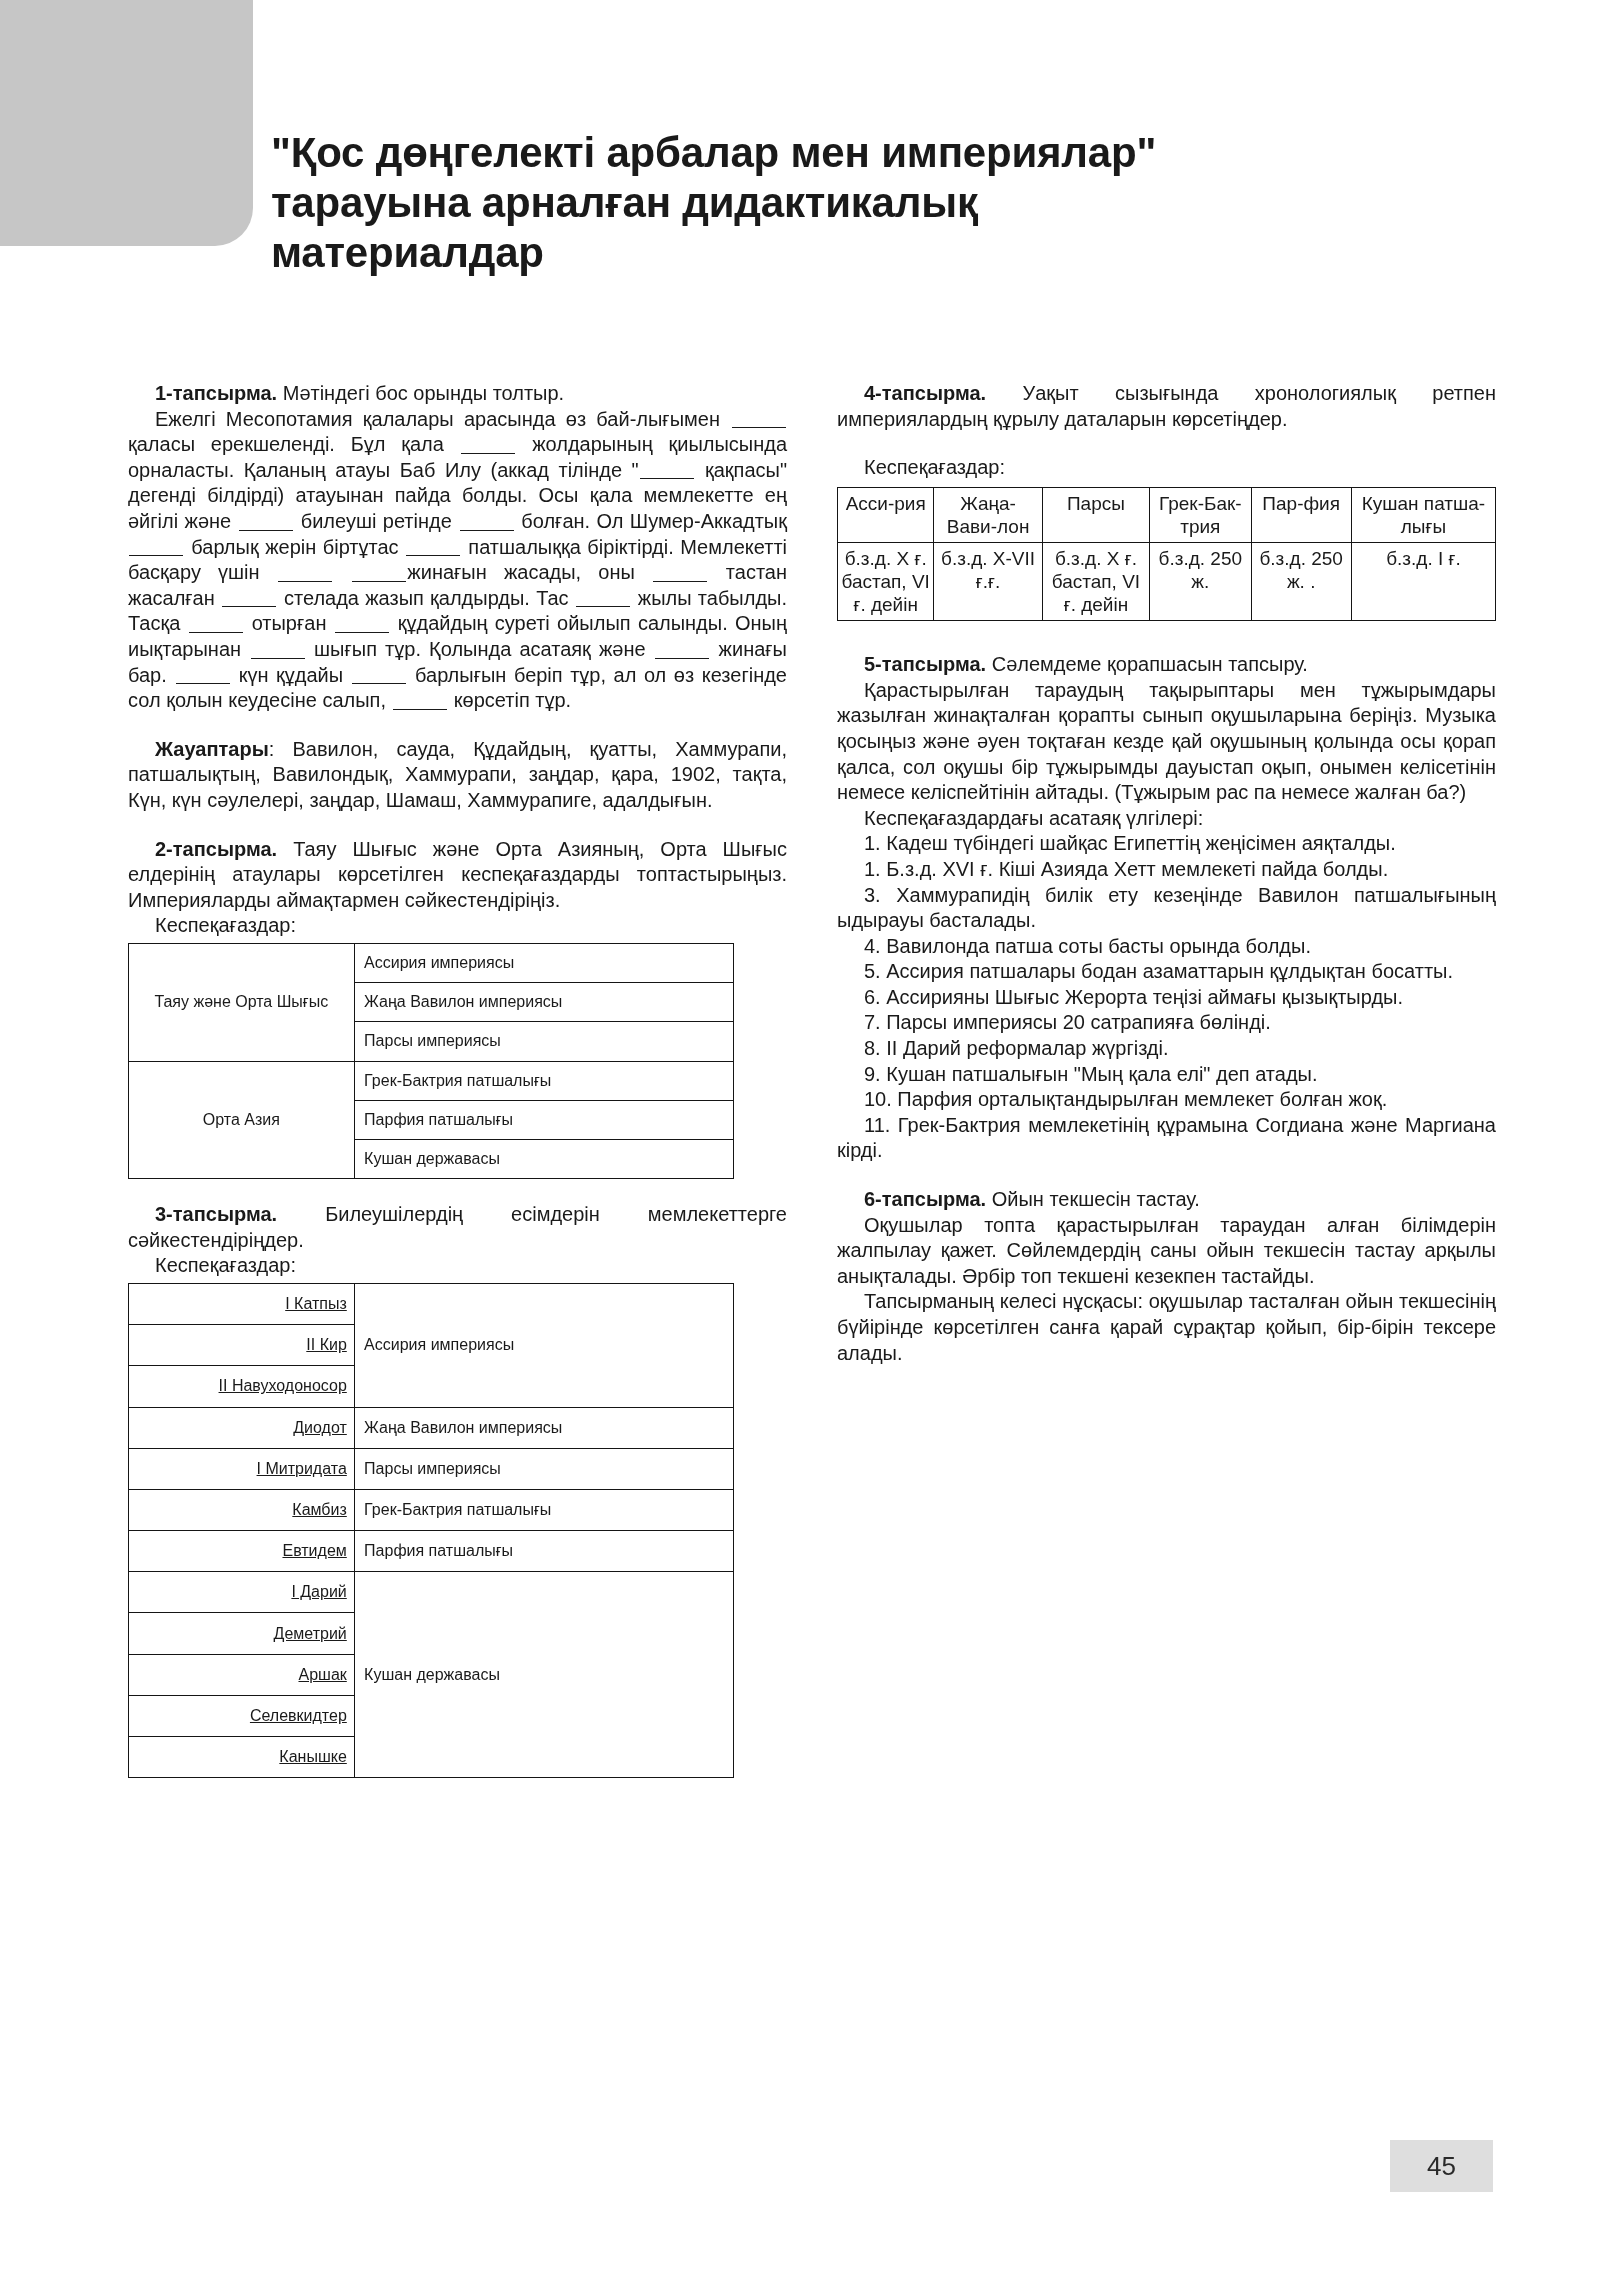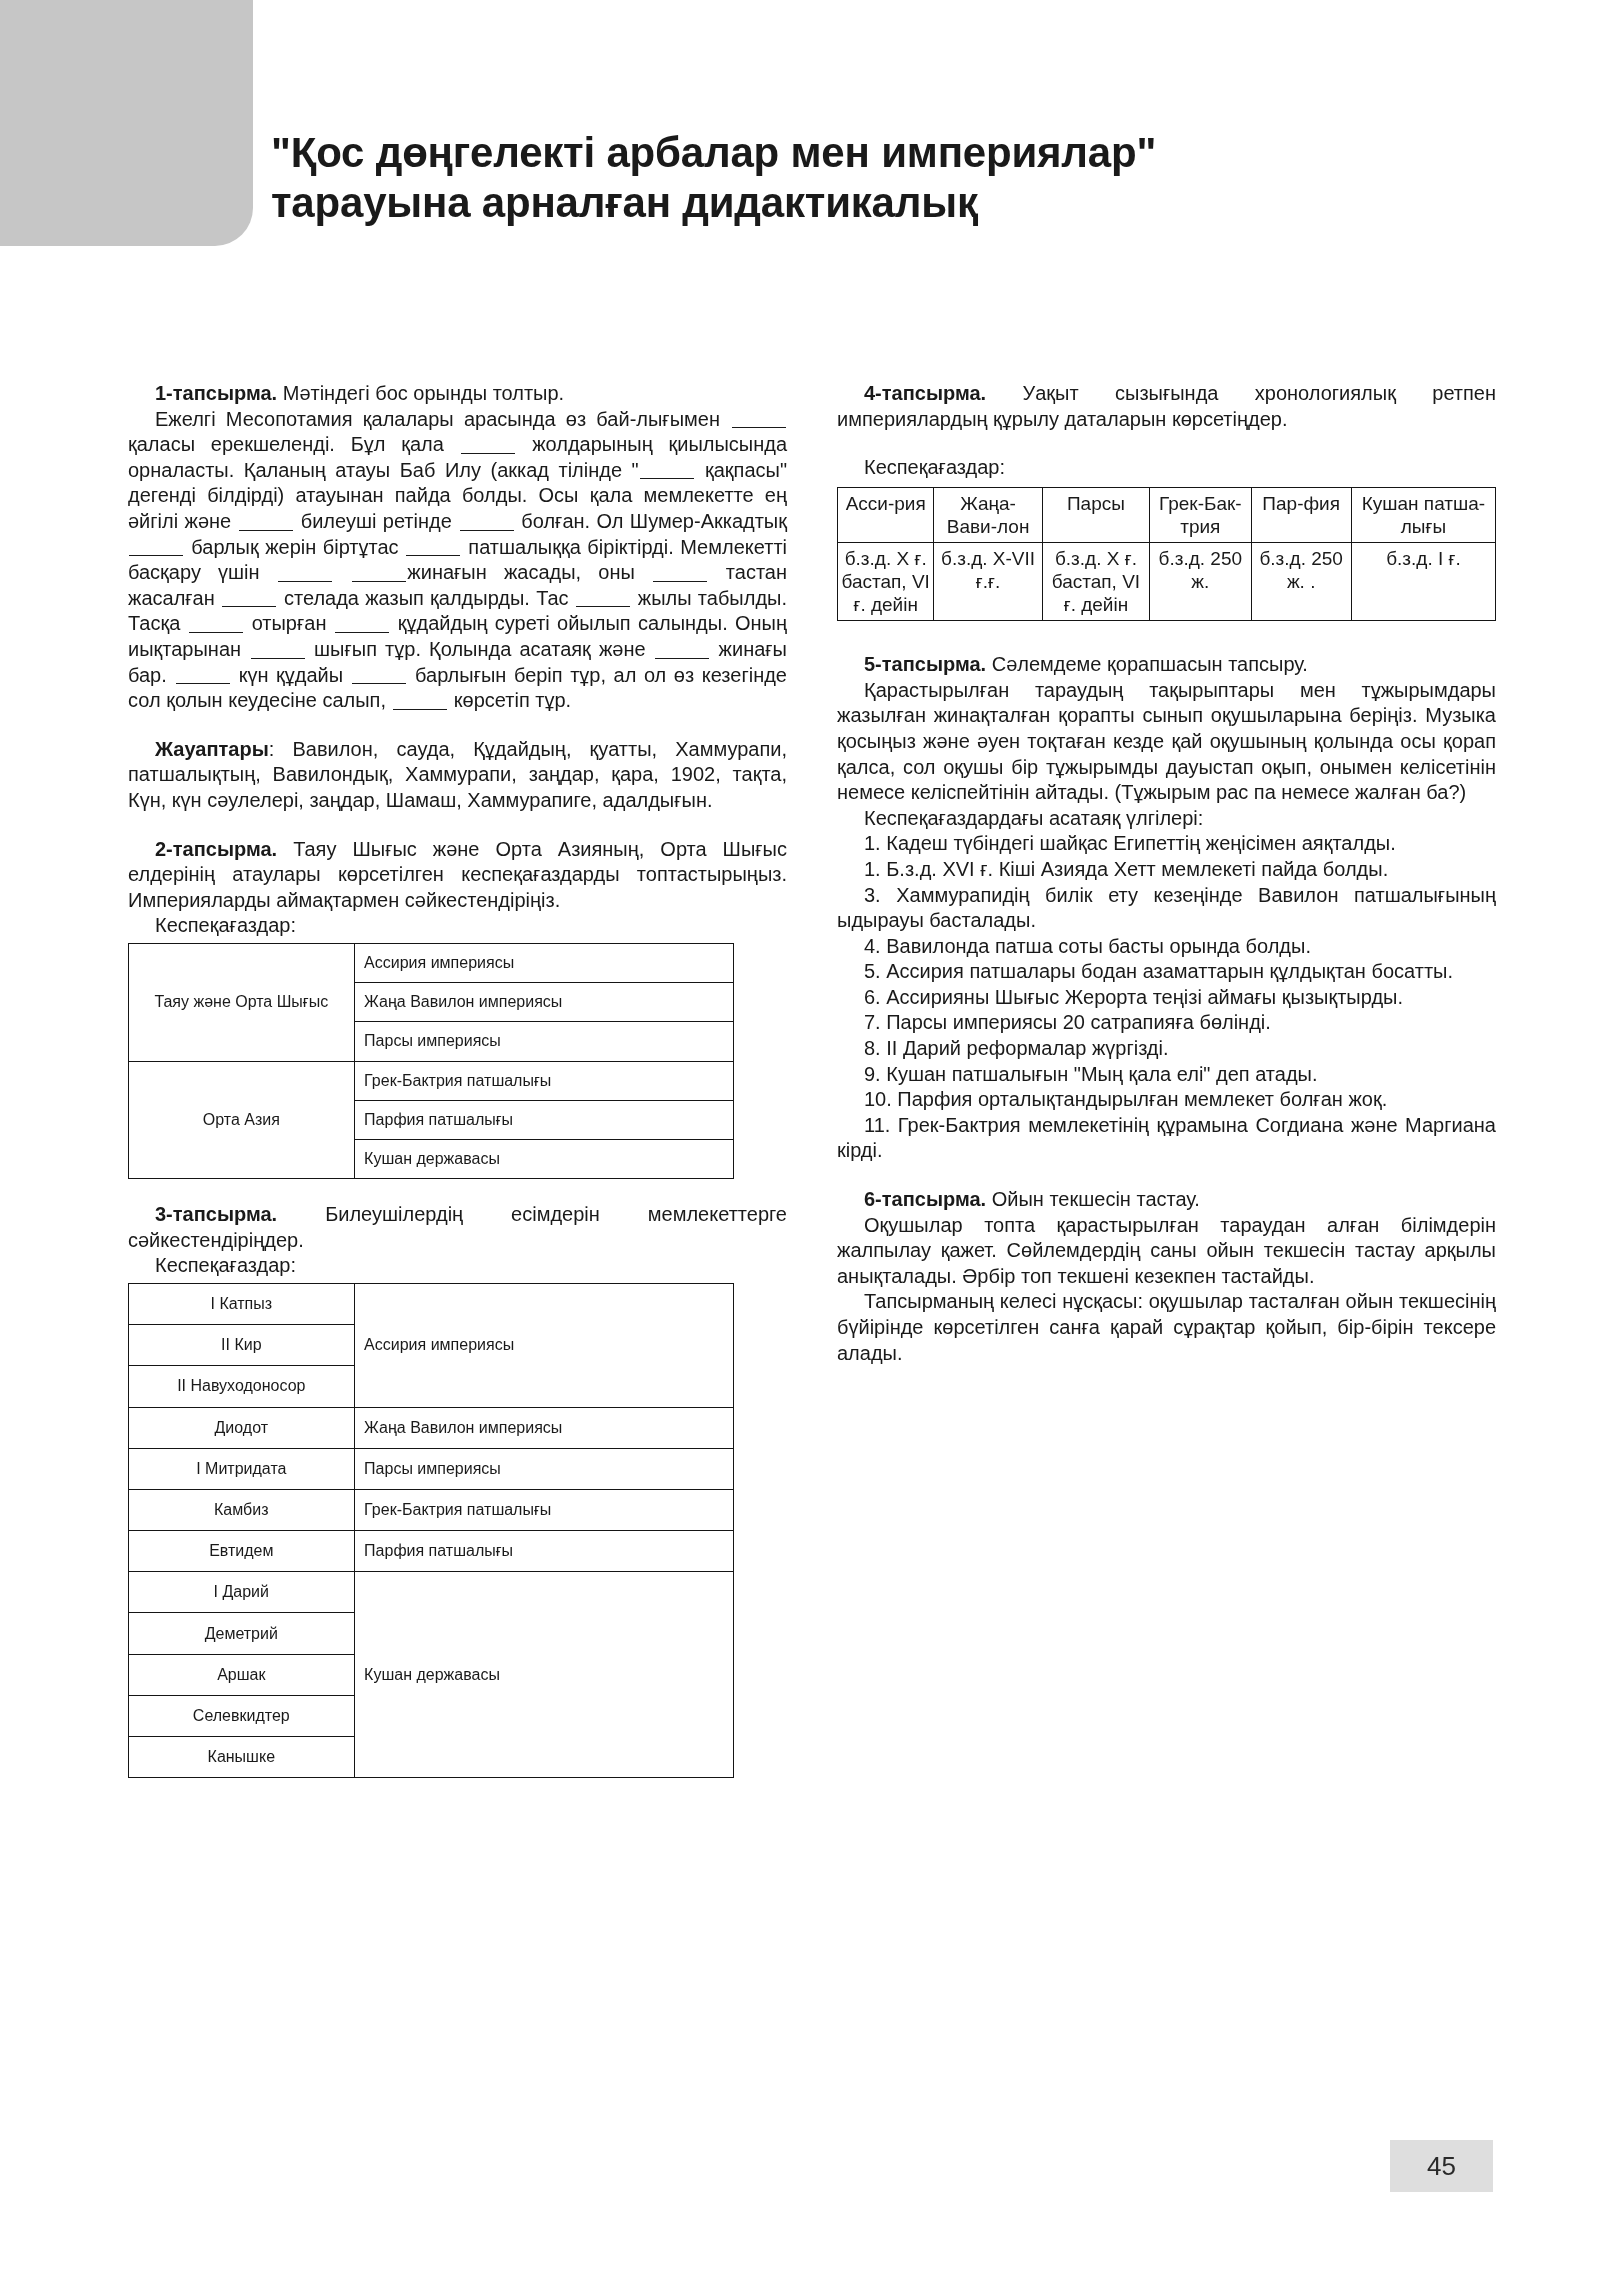--- a/index.html
+++ b/index.html
@@ -46,21 +46,21 @@
     padding:4.1px 6.8px;
     vertical-align:middle;
   }
   
   #table-regions{width:606px;margin-top:4.1px;}
   #table-regions td.cat{width:211px;text-align:center;margin-left:8px;}
   #table-regions td.val{text-align:left;padding-left:9.5px;}
   #table-regions td.val{height:30px;}
   
   #table-rulers{width:606px;margin-top:4.1px;}
-  #table-rulers td.name{width:211px;text-align:center;height:32px;}
+  #table-rulers td.name{width:211px;text-align:right;height:32px;text-decoration:underline;}
   #table-rulers td.state{text-align:left;padding-left:9.5px;}
   
   #table-chrono{width:659px;margin-top:6px;}
   #table-chrono td{
     text-align:center;font-size:19px;line-height:23px;padding:4.1px 2.7px;
     vertical-align:top;
   }
   #table-chrono td.h{vertical-align:top;}
   
   #page-number-box{
@@ -71,20 +71,21 @@
   }
 </style>
 </head>
 <body>
 
 <div id="header-band"></div>
 
 <div id="page-title">
   <span>"Қос дөңгелекті арбалар мен империялар"</span>
   <span>тарауына арналған дидактикалық</span>
+  <span>материалдар</span>
 </div>
 
 <div id="content">
 
   <div class="column">
 
     <p class="ind"><b>1-тапсырма.</b> <span>Мәтіндегі бос орынды толтыр.</span></p>
 
     <p class="ind"><span>Ежелгі Месопотамия қалалары арасында өз бай-лығымен </span><span class="blank"></span><span> қаласы ерекшеленді. Бұл қала </span><span class="blank"></span><span> жолдарының қиылысында орналасты. Қаланың атауы Баб Илу (аккад тілінде "</span><span class="blank"></span><span> қақпасы" дегенді білдірді) атауынан пайда болды. Осы қала мемлекетте ең әйгілі және </span><span class="blank"></span><span> билеуші ретінде </span><span class="blank"></span><span> болған. Ол Шумер-Аккадтық </span><span class="blank"></span><span> барлық жерін біртұтас </span><span class="blank"></span><span> патшалыққа біріктірді. Мемлекетті басқару үшін </span><span class="blank"></span><span> </span><span class="blank"></span><span>жинағын жасады, оны </span><span class="blank"></span><span> тастан жасалған </span><span class="blank"></span><span> стелада жазып қалдырды. Тас </span><span class="blank"></span><span> жылы табылды. Тасқа </span><span class="blank"></span><span> отырған </span><span class="blank"></span><span> құдайдың суреті ойылып салынды. Оның иықтарынан </span><span class="blank"></span><span> шығып тұр. Қолында асатаяқ және </span><span class="blank"></span><span> жинағы бар. </span><span class="blank"></span><span> күн құдайы </span><span class="blank"></span><span> барлығын беріп тұр, ал ол өз кезегінде сол қолын кеудесіне салып, </span><span class="blank"></span><span> көрсетіп тұр.</span></p>
 

